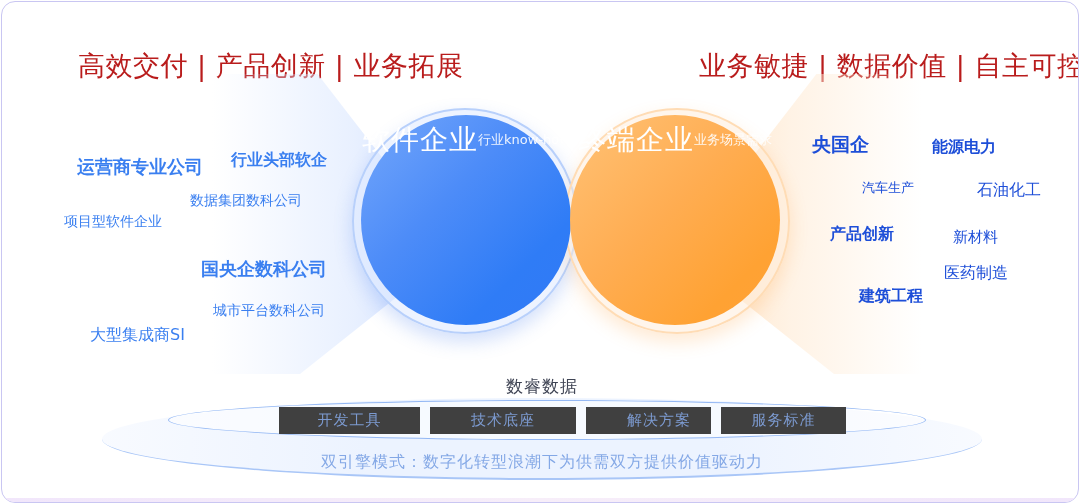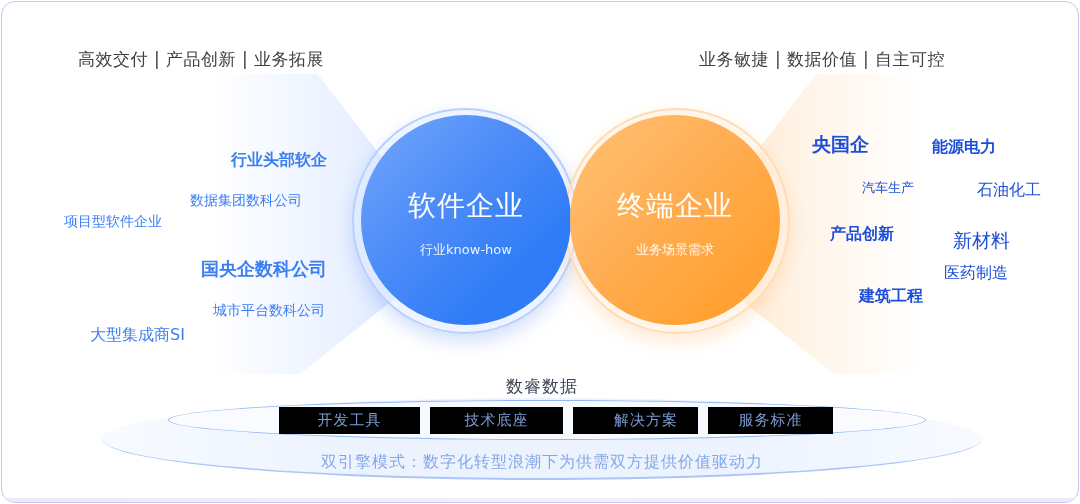--- a/index.html
+++ b/index.html
@@ -10,21 +10,21 @@
     position: absolute; left: 1px; top: 1px; width: 1078px; height: 502px;
     border: 1.5px solid #c9c6f2; border-radius: 14px; background: #ffffff;
     overflow: hidden;
   }
   .card::after {
     content: ""; position: absolute; left: 0; right: 0; bottom: 0; height: 4px;
     background: linear-gradient(90deg, #f1e6fb, #f7eef9, #f1e6fb);
   }
 
   .headline {
-    position: absolute; top: 46px; font-size: 17px; color: #404040;
+    position: absolute; top: 46px; font-size: 27px; color: #b91c1c;
     letter-spacing: 0.5px; white-space: nowrap;
   }
   .headline.left { left: 76px; }
   .headline.right { left: 697px; }
 
   
   .cone { position: absolute; top: 72px; height: 300px; }
   .cone.left { left: 210px; width: 220px;
     background: linear-gradient(90deg, rgba(231,239,255,0) 0%, rgba(220,232,255,0.65) 65%, rgba(205,222,255,0.9) 100%);
     clip-path: polygon(30% 0%, 100% 55%, 100% 100%, 35% 100%, 0% 100%, 0% 0%);
@@ -38,22 +38,22 @@
   
   .ring {
     position: absolute; border-radius: 50%;
   }
   .ring.blue { left: 350px; top: 106px; width: 226px; height: 226px;
     border: 2px solid #b8d0fb; box-shadow: 0 8px 18px rgba(80,130,240,0.25); background: rgba(220,232,255,0.5); }
   .ring.orange { left: 562px; top: 106px; width: 226px; height: 226px;
     border: 2px solid #ffdcb5; box-shadow: 0 8px 18px rgba(255,160,60,0.22); background: rgba(255,236,215,0.5); }
 
   .circle {
-    position: absolute; border-radius: 50%; display: flex; flex-direction: column;
-    align-items: center; justify-content: center; color: #ffffff;
+    position: absolute; border-radius: 50%; display: flex; flex-direction: row;
+    align-items: flex-start; justify-content: center; color: #ffffff;
   }
   .circle.blue { left: 359px; top: 113px; width: 210px; height: 210px;
     background: linear-gradient(135deg, #74a7fb 0%, #4d8cf8 40%, #2f7cf6 75%, #3179f6 100%); }
   .circle.orange { left: 568px; top: 113px; width: 210px; height: 210px;
     background: linear-gradient(135deg, #ffc276 0%, #ffad52 45%, #ffa233 80%, #ffa136 100%); }
   .circle .title { font-size: 28px; letter-spacing: 1px; font-weight: 400; margin-top: 6px; }
   .circle .sub { font-size: 13px; margin-top: 16px; opacity: 0.9; }
 
   
   .tag { position: absolute; white-space: nowrap; }
@@ -70,40 +70,41 @@
   .base-inner {
     position: absolute; left: 166px; top: 398px; width: 758px; height: 40px; border-radius: 50%;
     border: 1.5px solid #94b8f4; background: rgba(255,255,255,0.55);
   }
   .base-title {
     position: absolute; left: 0; width: 1080px; top: 373px; text-align: center;
     font-size: 17px; color: #3f4454; letter-spacing: 1px;
   }
   .pill-row { position: absolute; top: 405px; left: 277px; display: flex; gap: 10px; }
   .pill {
-    height: 27px; background: #000000; color: #7c9ad0; font-size: 15px;
+    height: 27px; background: #404040; color: #7c9ad0; font-size: 15px;
     display: flex; align-items: center; justify-content: center; letter-spacing: 1px;
   }
   .slogan {
     position: absolute; left: 0; width: 1080px; top: 450px; text-align: center;
     font-size: 16px; color: #84a8e6; letter-spacing: 1px;
   }
 </style>
 </head>
 <body>
 
 <div class="card">
 
   <div class="headline left">高效交付 | 产品创新 | 业务拓展</div>
   <div class="headline right">业务敏捷 | 数据价值 | 自主可控</div>
 
   <div class="cone left"></div>
   <div class="cone right"></div>
 
   <div class="tag blue-tag b" style="left:229px; top:148px; font-size:16px;">行业头部软企</div>
+  <div class="tag blue-tag b" style="left:75px; top:153px; font-size:18px;">运营商专业公司</div>
   <div class="tag blue-tag" style="left:188px; top:190px; font-size:14px;">数据集团数科公司</div>
   <div class="tag blue-tag" style="left:62px; top:211px; font-size:14px;">项目型软件企业</div>
   <div class="tag blue-tag b" style="left:199px; top:255px; font-size:18px;">国央企数科公司</div>
   <div class="tag blue-tag" style="left:211px; top:300px; font-size:14px;">城市平台数科公司</div>
   <div class="tag blue-tag" style="left:88px; top:323px; font-size:16px;">大型集成商SI</div>
 
   <div class="ring blue"></div>
   <div class="ring orange"></div>
 
   <div class="circle blue">
@@ -113,29 +114,29 @@
   <div class="circle orange">
     <div class="title">终端企业</div>
     <div class="sub">业务场景需求</div>
   </div>
 
   <div class="tag orange-tag b" style="left:810px; top:130px; font-size:19px;">央国企</div>
   <div class="tag orange-tag b" style="left:930px; top:135px; font-size:16px;">能源电力</div>
   <div class="tag orange-tag" style="left:860px; top:177px; font-size:13px;">汽车生产</div>
   <div class="tag orange-tag" style="left:975px; top:178px; font-size:16px;">石油化工</div>
   <div class="tag orange-tag b" style="left:828px; top:222px; font-size:16px;">产品创新</div>
-  <div class="tag orange-tag" style="left:951px; top:226px; font-size:19px;">新材料</div>
+  <div class="tag orange-tag" style="left:951px; top:226px; font-size:15px;">新材料</div>
   <div class="tag orange-tag" style="left:942px; top:261px; font-size:16px;">医药制造</div>
   <div class="tag orange-tag b" style="left:857px; top:284px; font-size:16px;">建筑工程</div>
 
   <div class="base-outer"></div>
   <div class="base-inner"></div>
   <div class="base-title">数睿数据</div>
 
   <div class="pill-row">
     <div class="pill" style="width:141px;">开发工具</div>
-    <div class="pill" style="width:133px;">技术底座</div>
+    <div class="pill" style="width:146px;">技术底座</div>
     <div class="pill" style="width:125px;padding-left:21px;">解决方案</div>
     <div class="pill" style="width:125px;font-family:Liberation Serif, serif;">服务标准</div>
   </div>
 
   <div class="slogan">双引擎模式：数字化转型浪潮下为供需双方提供价值驱动力</div>
 </div>
 
 </body></html>

